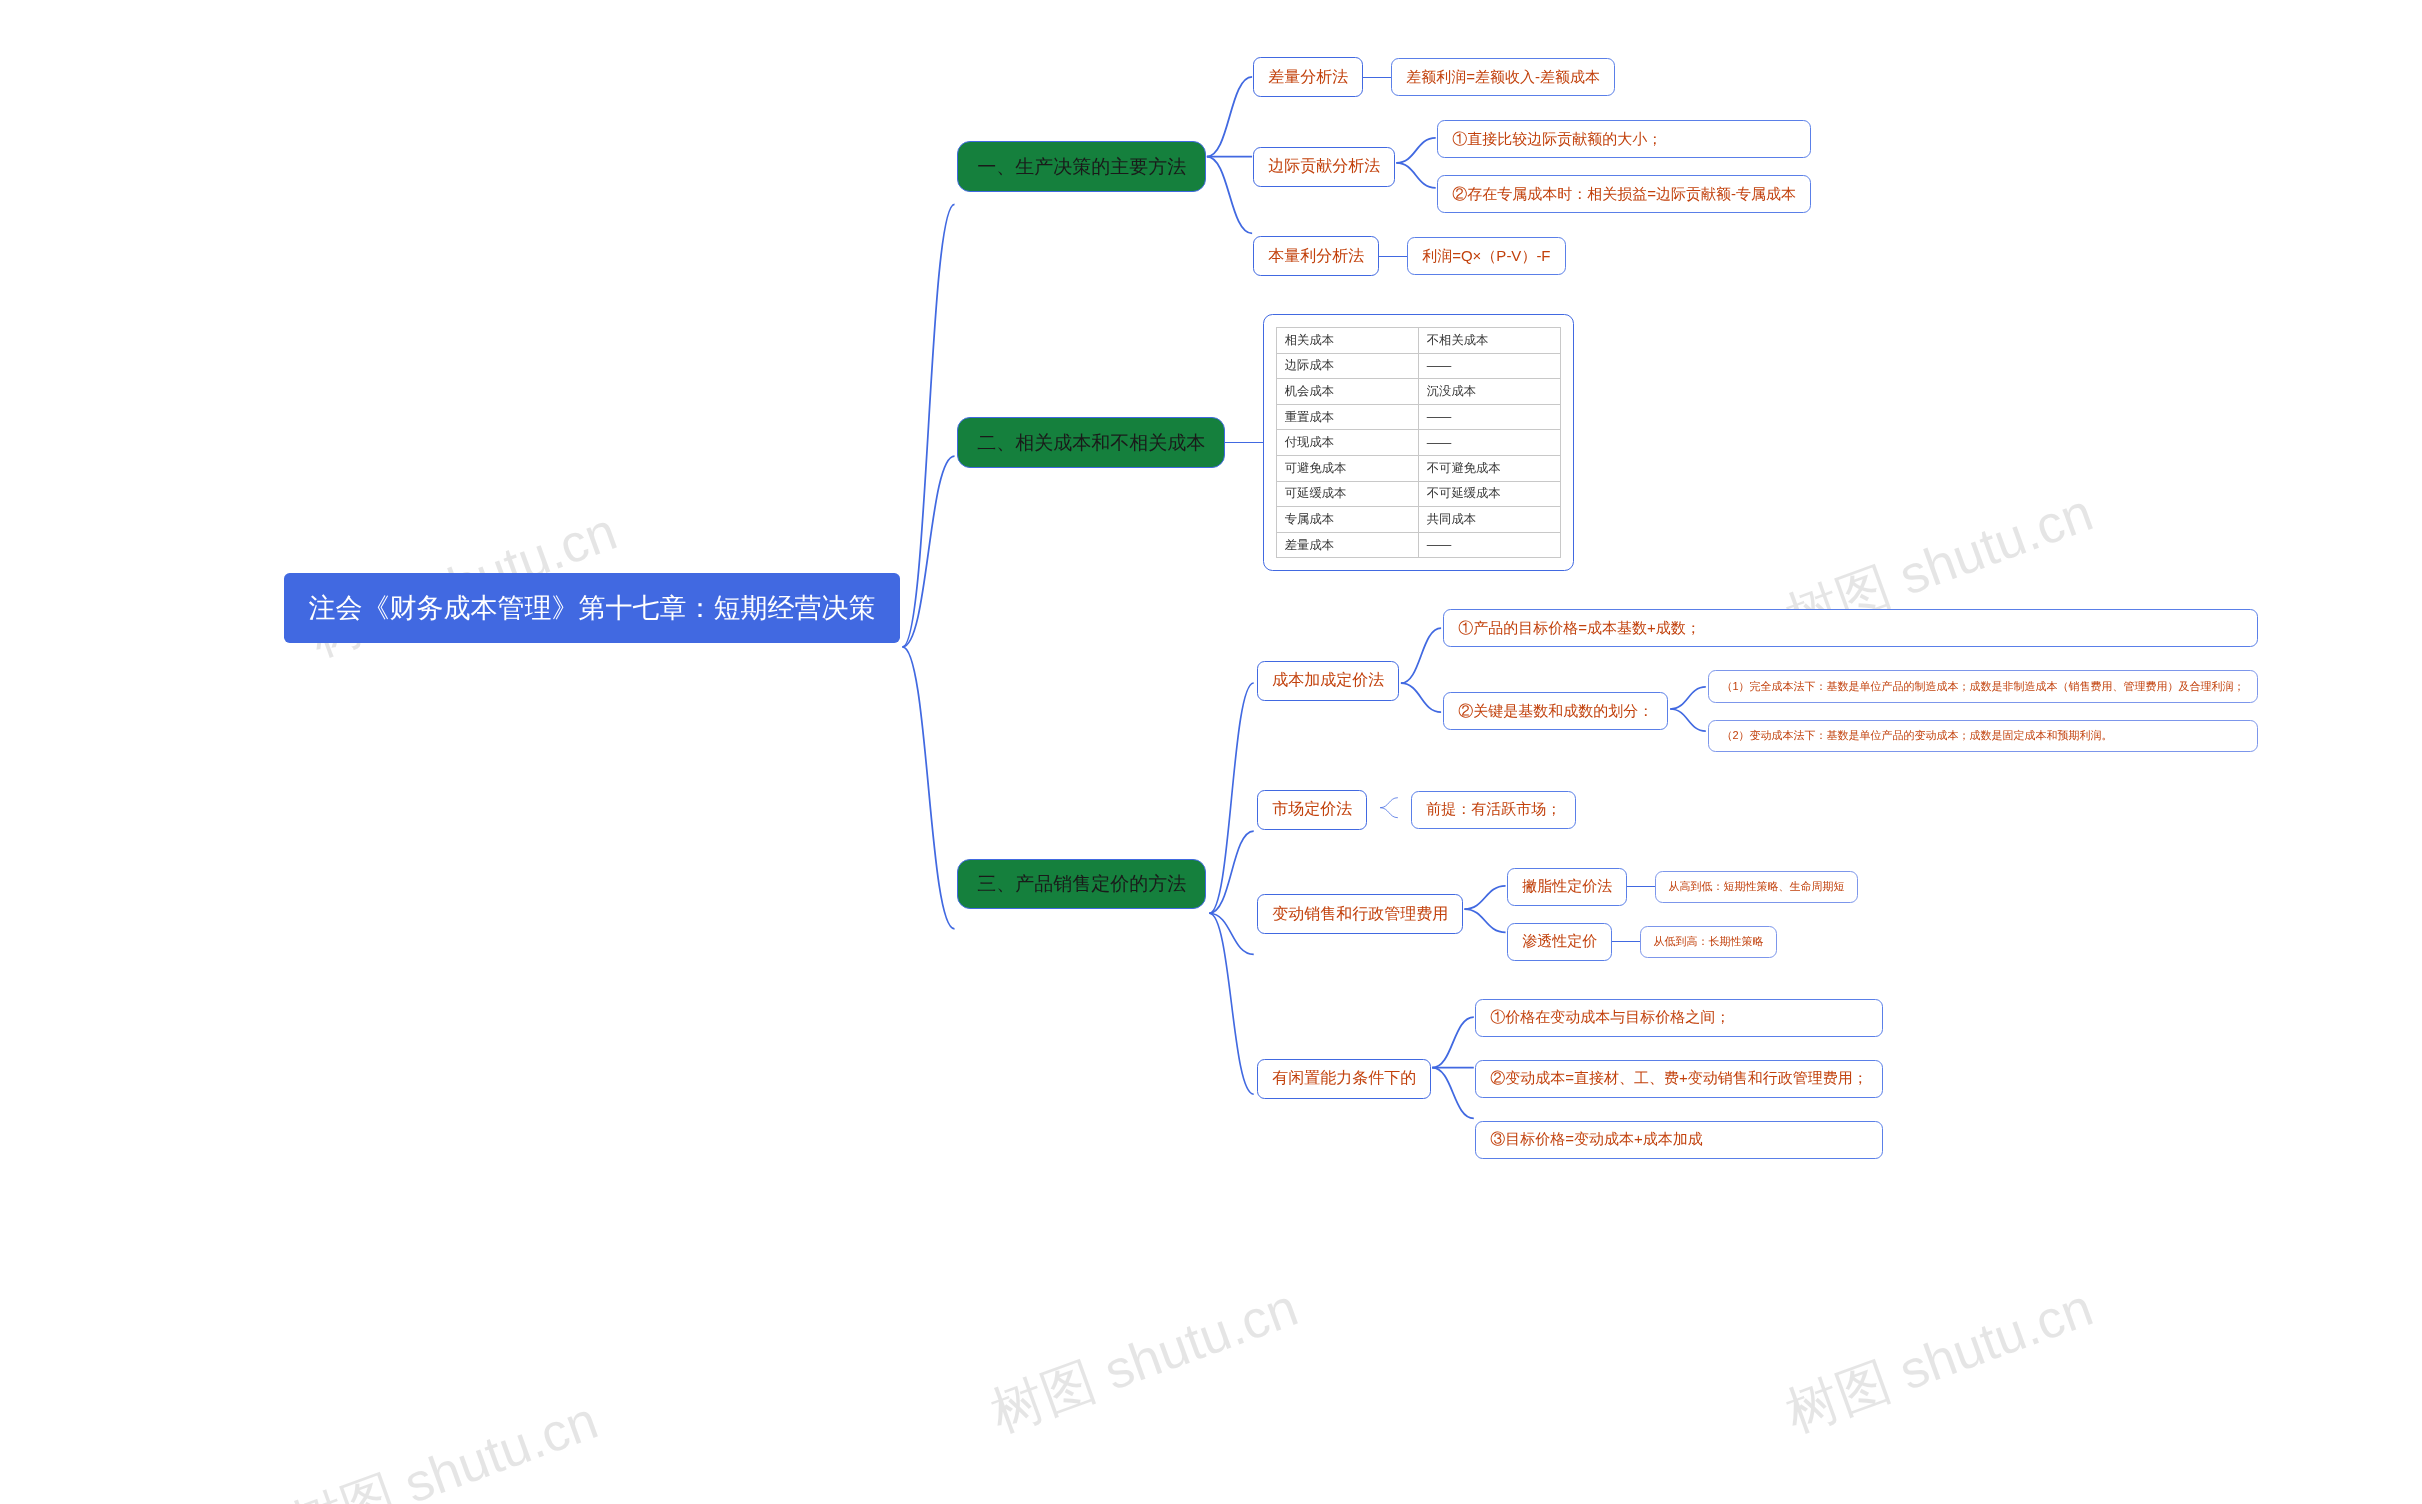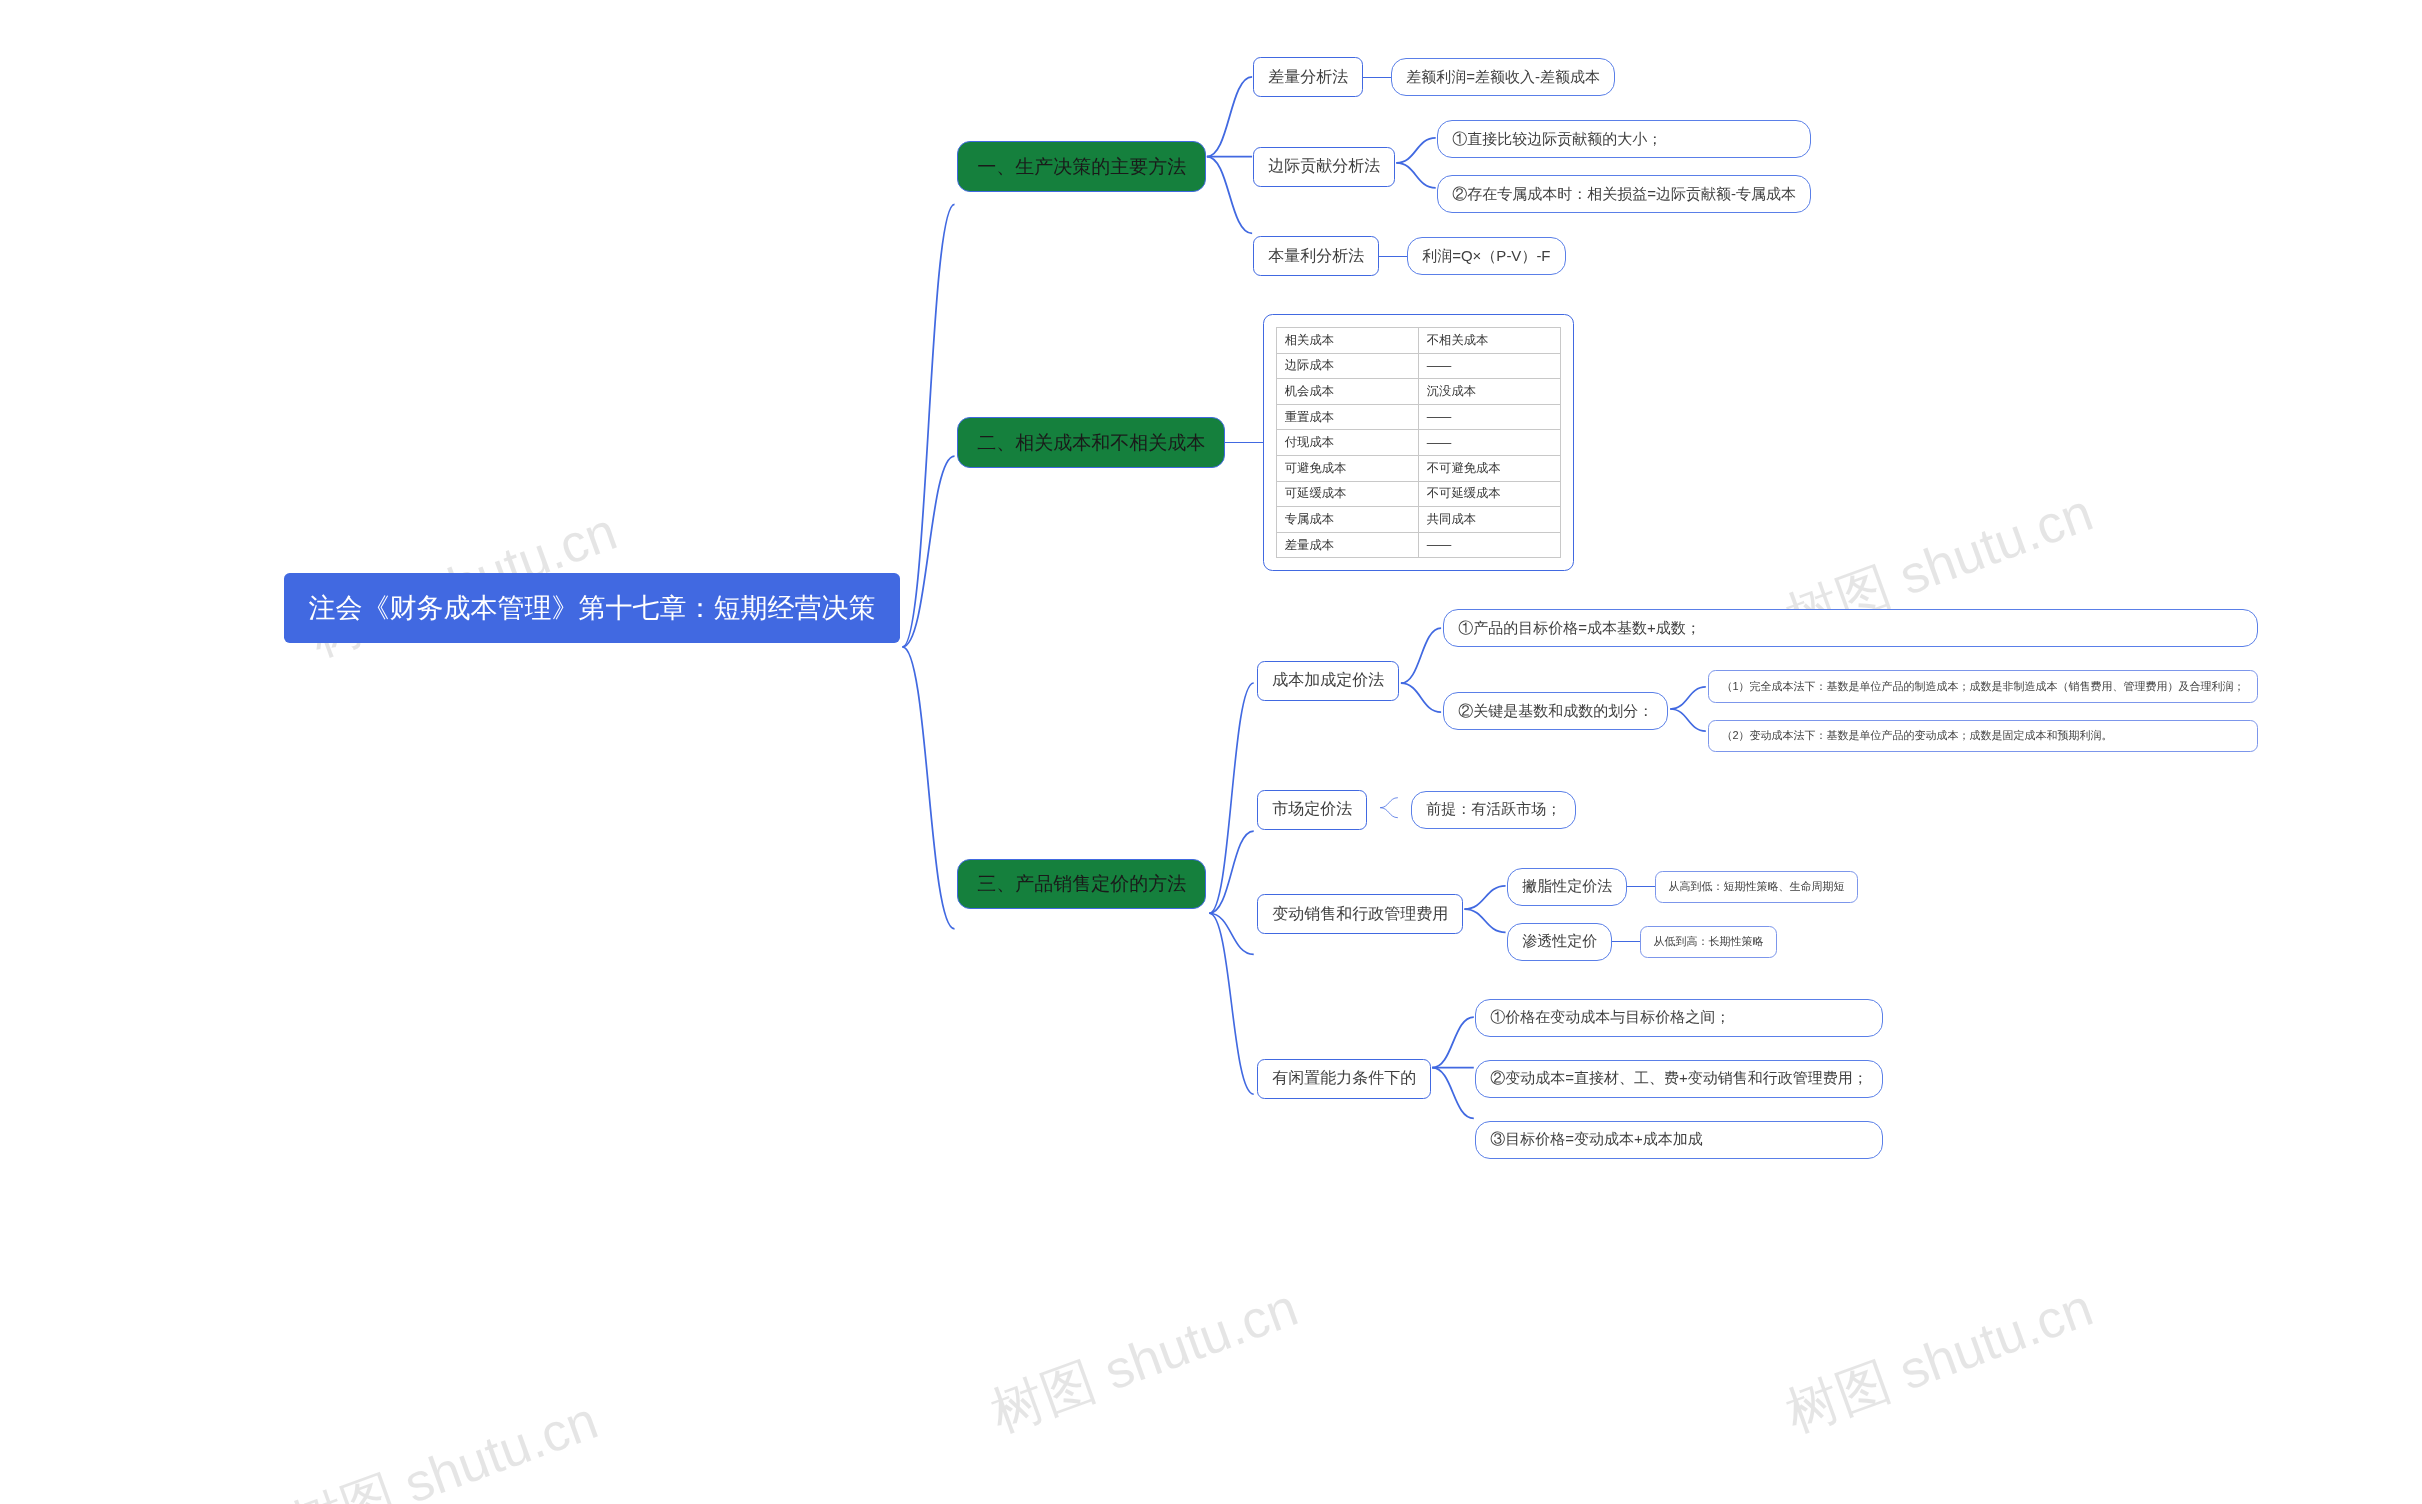--- a/index.html
+++ b/index.html
@@ -51,28 +51,28 @@
     color: #1a1a1a;
     padding: 11.4px 19px;
     border-radius: 13px;
     font-size: 19px;
     white-space: nowrap;
     display: inline-block;
   }
   .n2, .n3, .n4 {
     background: #ffffff;
     border: 1.9px solid #4169E1;
-    color: #404040;
+    color: #c2410c;
     padding: 8.5px 14px;
     border-radius: 7.6px;
     font-size: 16px;
     white-space: nowrap;
     display: inline-block;
   }
-  .n3 { border-color: #5a7fe8; font-size: 15px; border-radius: 15px; }
+  .n3 { border-color: #5a7fe8; font-size: 15px; }
   .n4 { border-color: #7c96eb; font-size: 11px; padding: 7.6px 12.3px; }
   .table-node {
     background: #ffffff;
     border: 1.9px solid #4169E1;
     border-radius: 9.5px;
     padding: 12px;
     display: inline-block;
   }
   table.costtbl {
     border-collapse: collapse;

